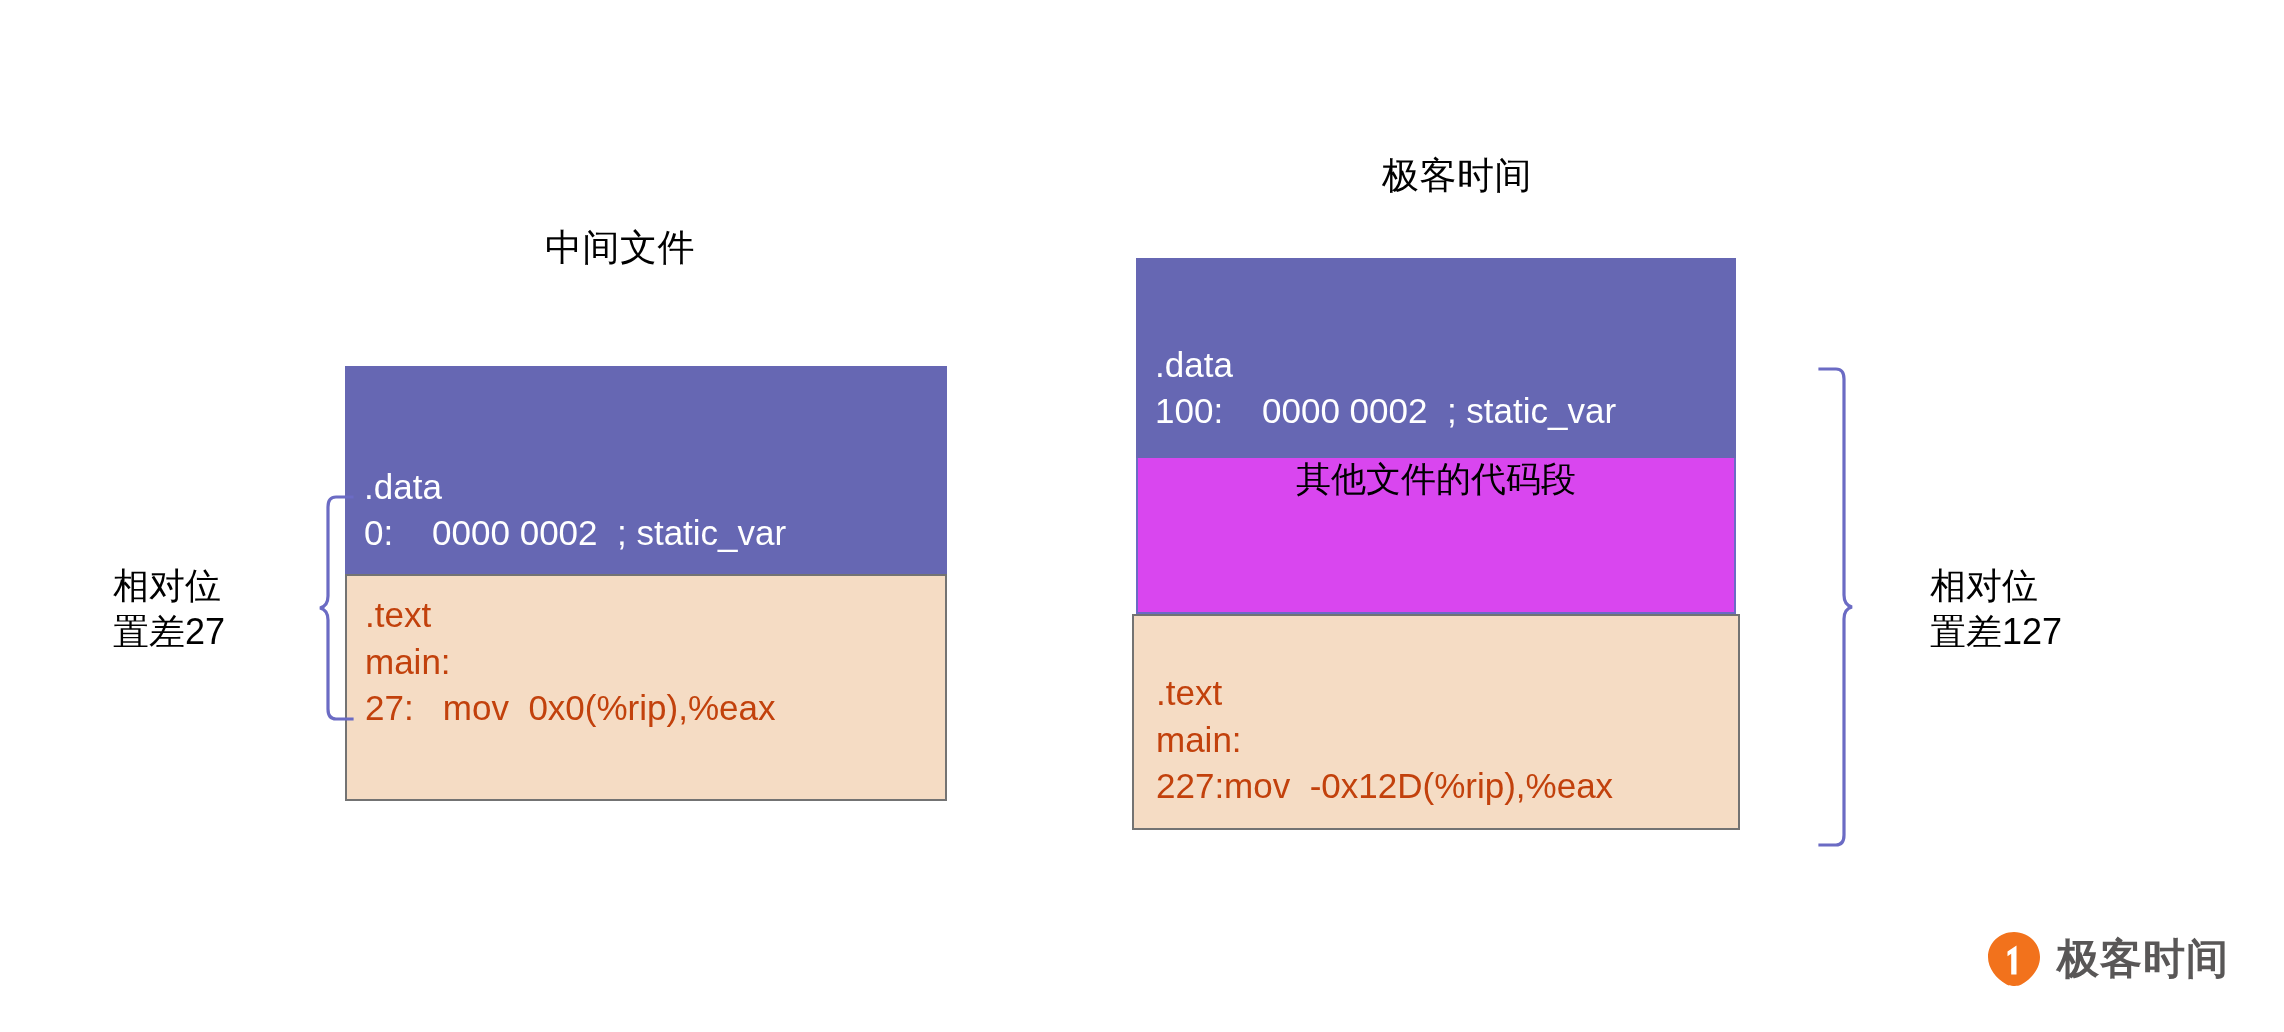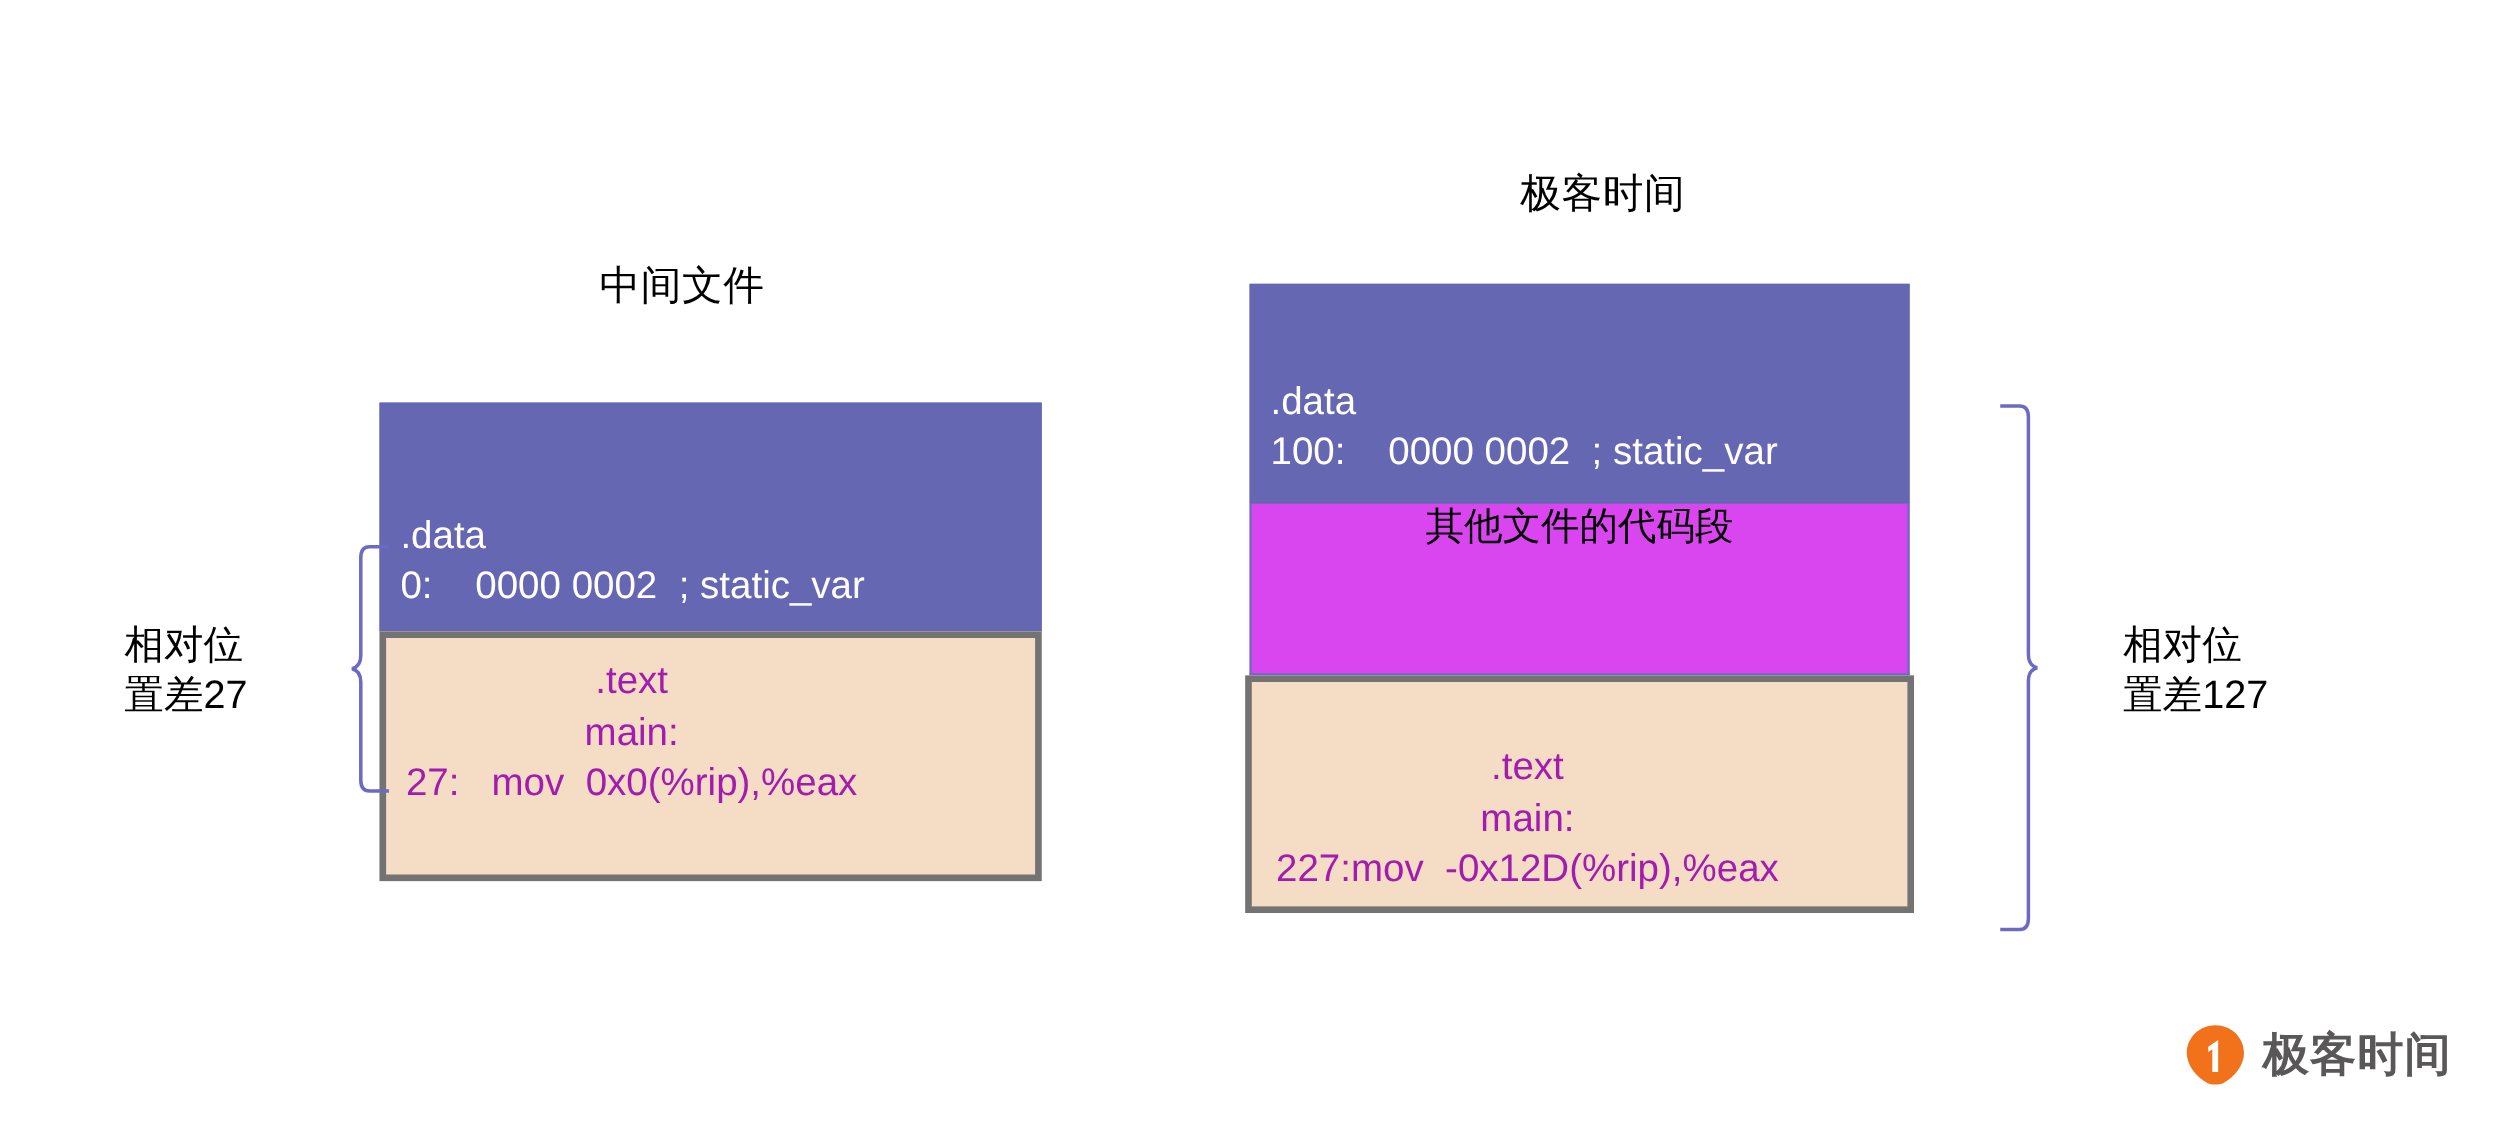--- a/index.html
+++ b/index.html
@@ -25,21 +25,21 @@
 
   
   .panel-title {
     position: absolute;
     font-size: 37px;
     line-height: 1.1;
     color: #000000;
     white-space: nowrap;
     letter-spacing: 0.5px;
   }
-  #title-intermediate { left: 545px; top: 240px; }
+  #title-intermediate { left: 545px; top: 228px; }
   #title-executable   { left: 1382px; top: 156px; }
 
   
   #group-intermediate {
     position: absolute;
     left: 345px;
     top: 366px;
     width: 602px;
     height: 435px;
   }
@@ -57,23 +57,22 @@
     left: 0;
     width: 100%;
   }
   .seg-data {
     background: #6667B3;
     color: #ffffff;
     border: 1px solid #6667B3;
   }
   .seg-text {
     background: #F5DCC4;
-    color: #a21caf;
-    border: 6px solid #737373;
-    text-align: center;
+    color: #c2410c;
+    border: 2px solid #737373;
   }
   .seg-other {
     background: #d946ef;
     color: #000000;
     border: 2px solid #6B6BC4;
     border-top: none;
     display: flex;
     align-items: flex-start;
     justify-content: center;
   }

